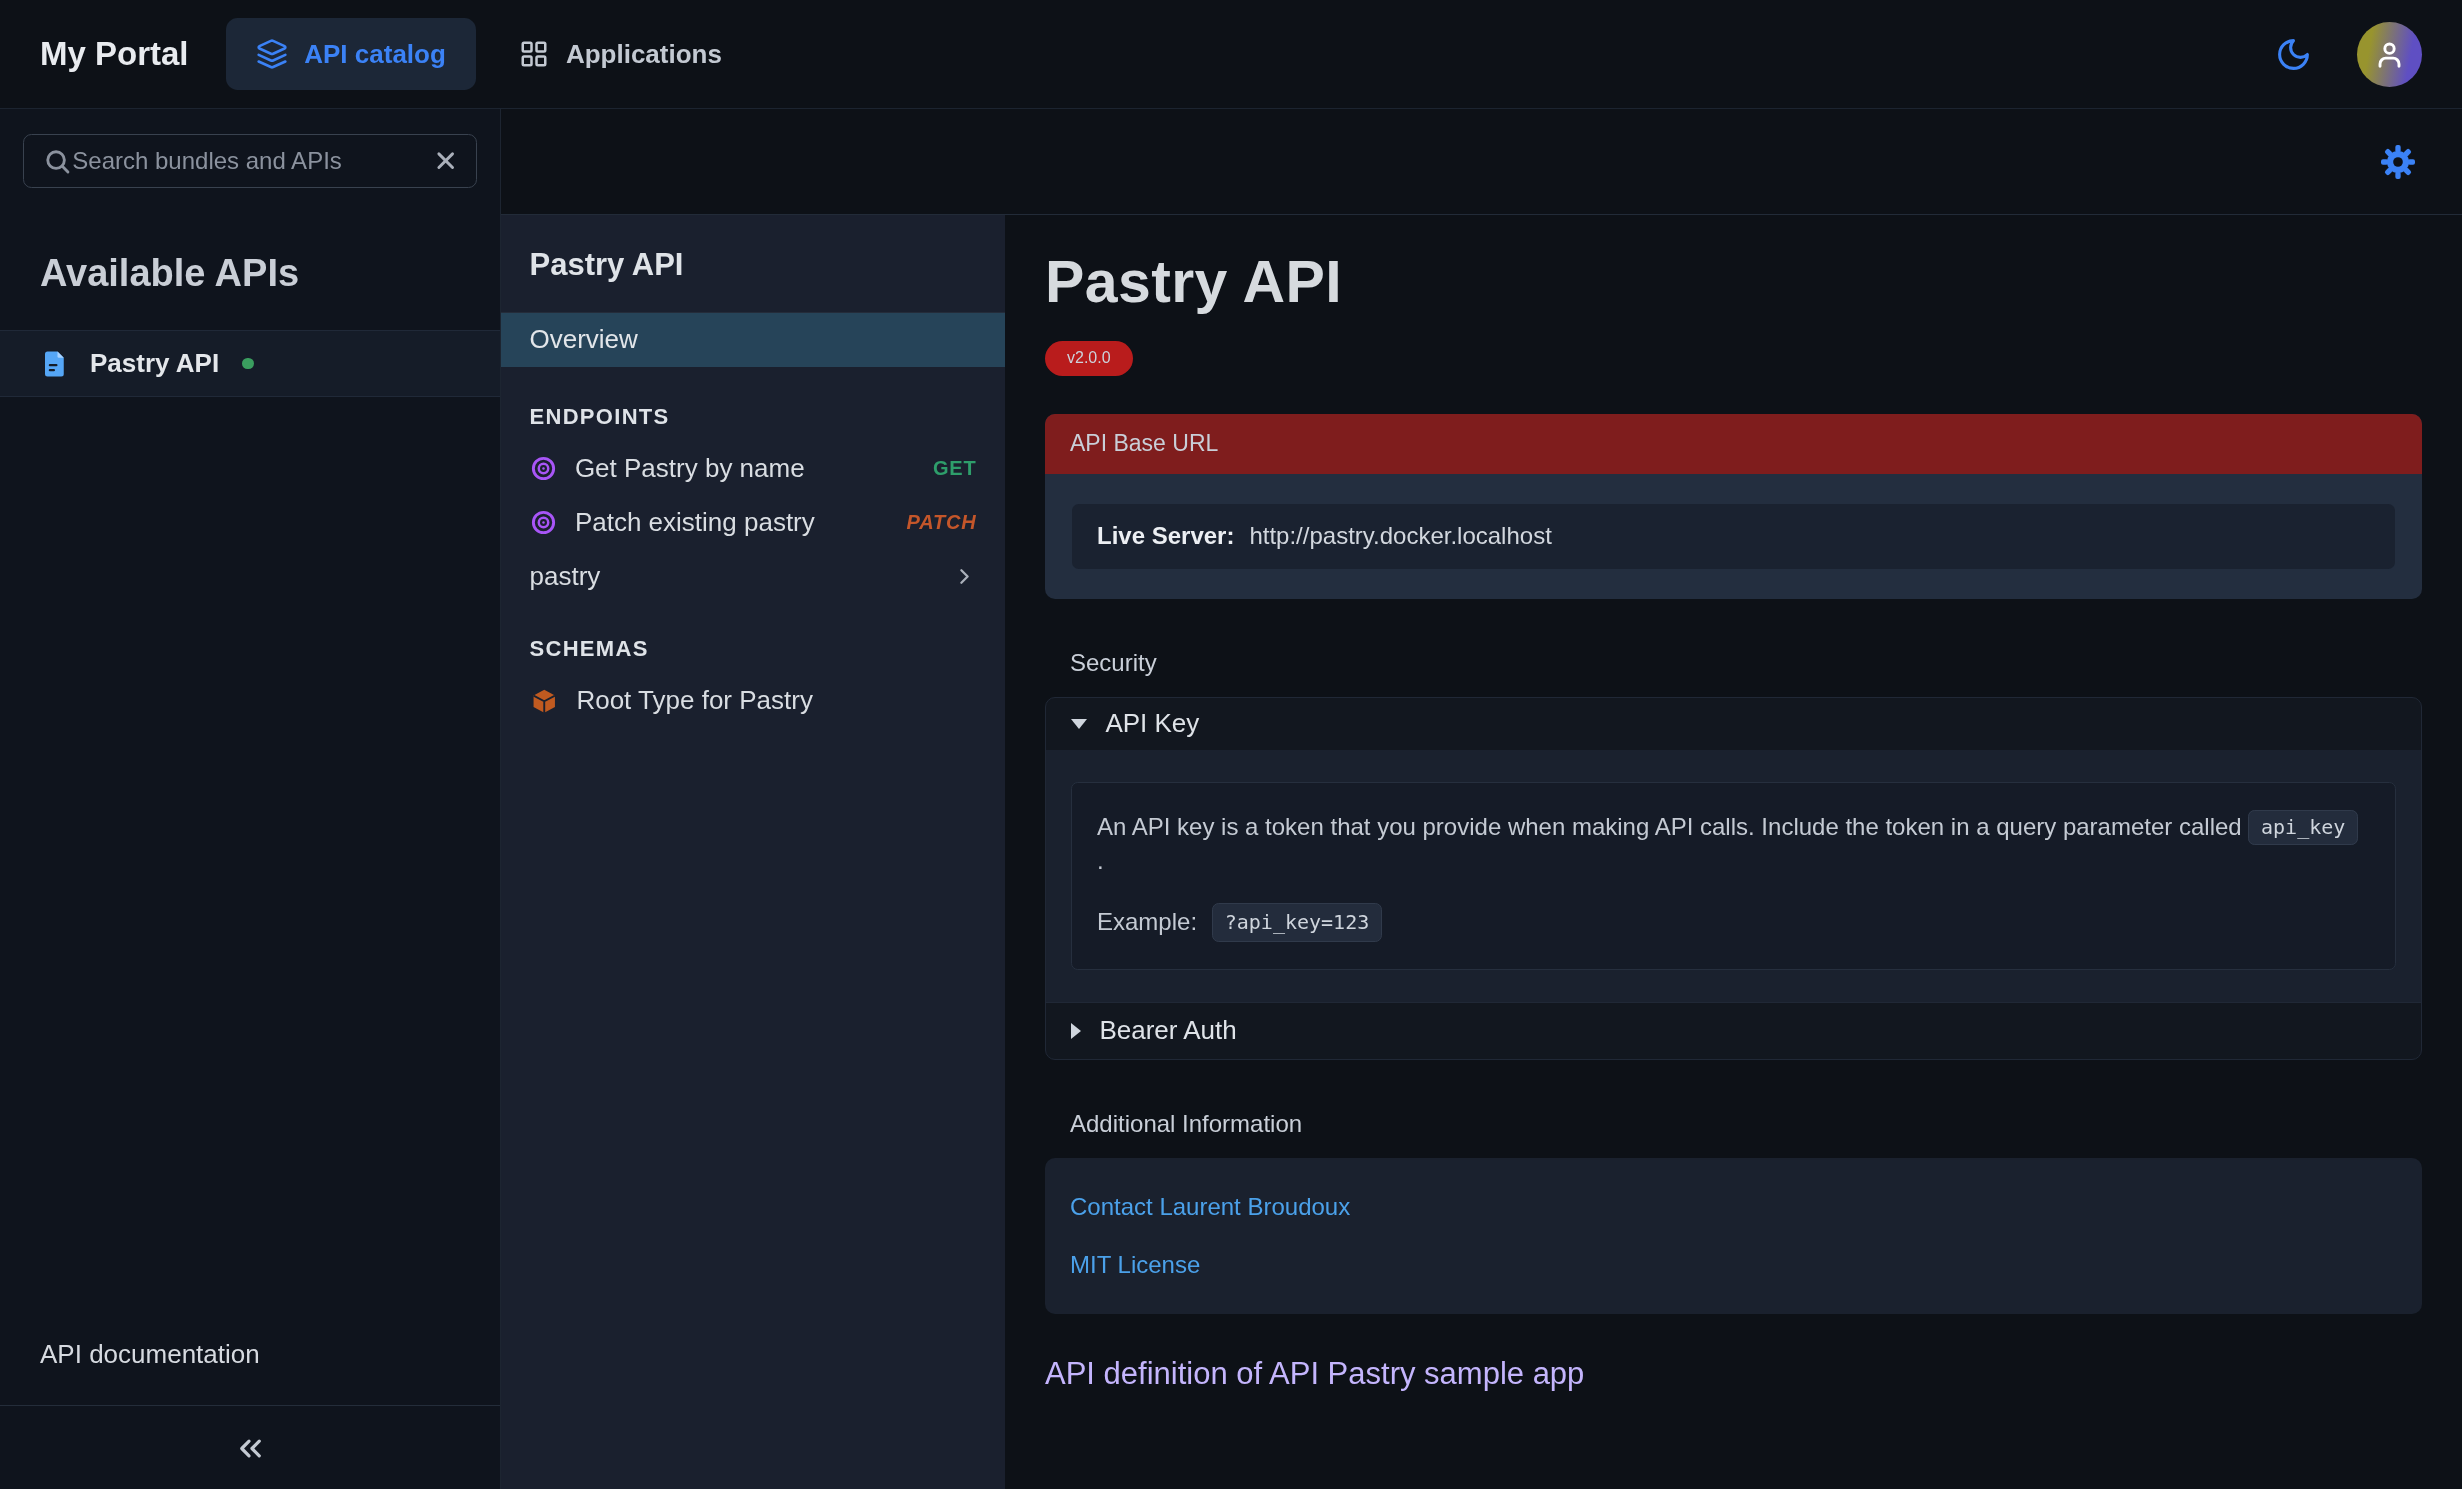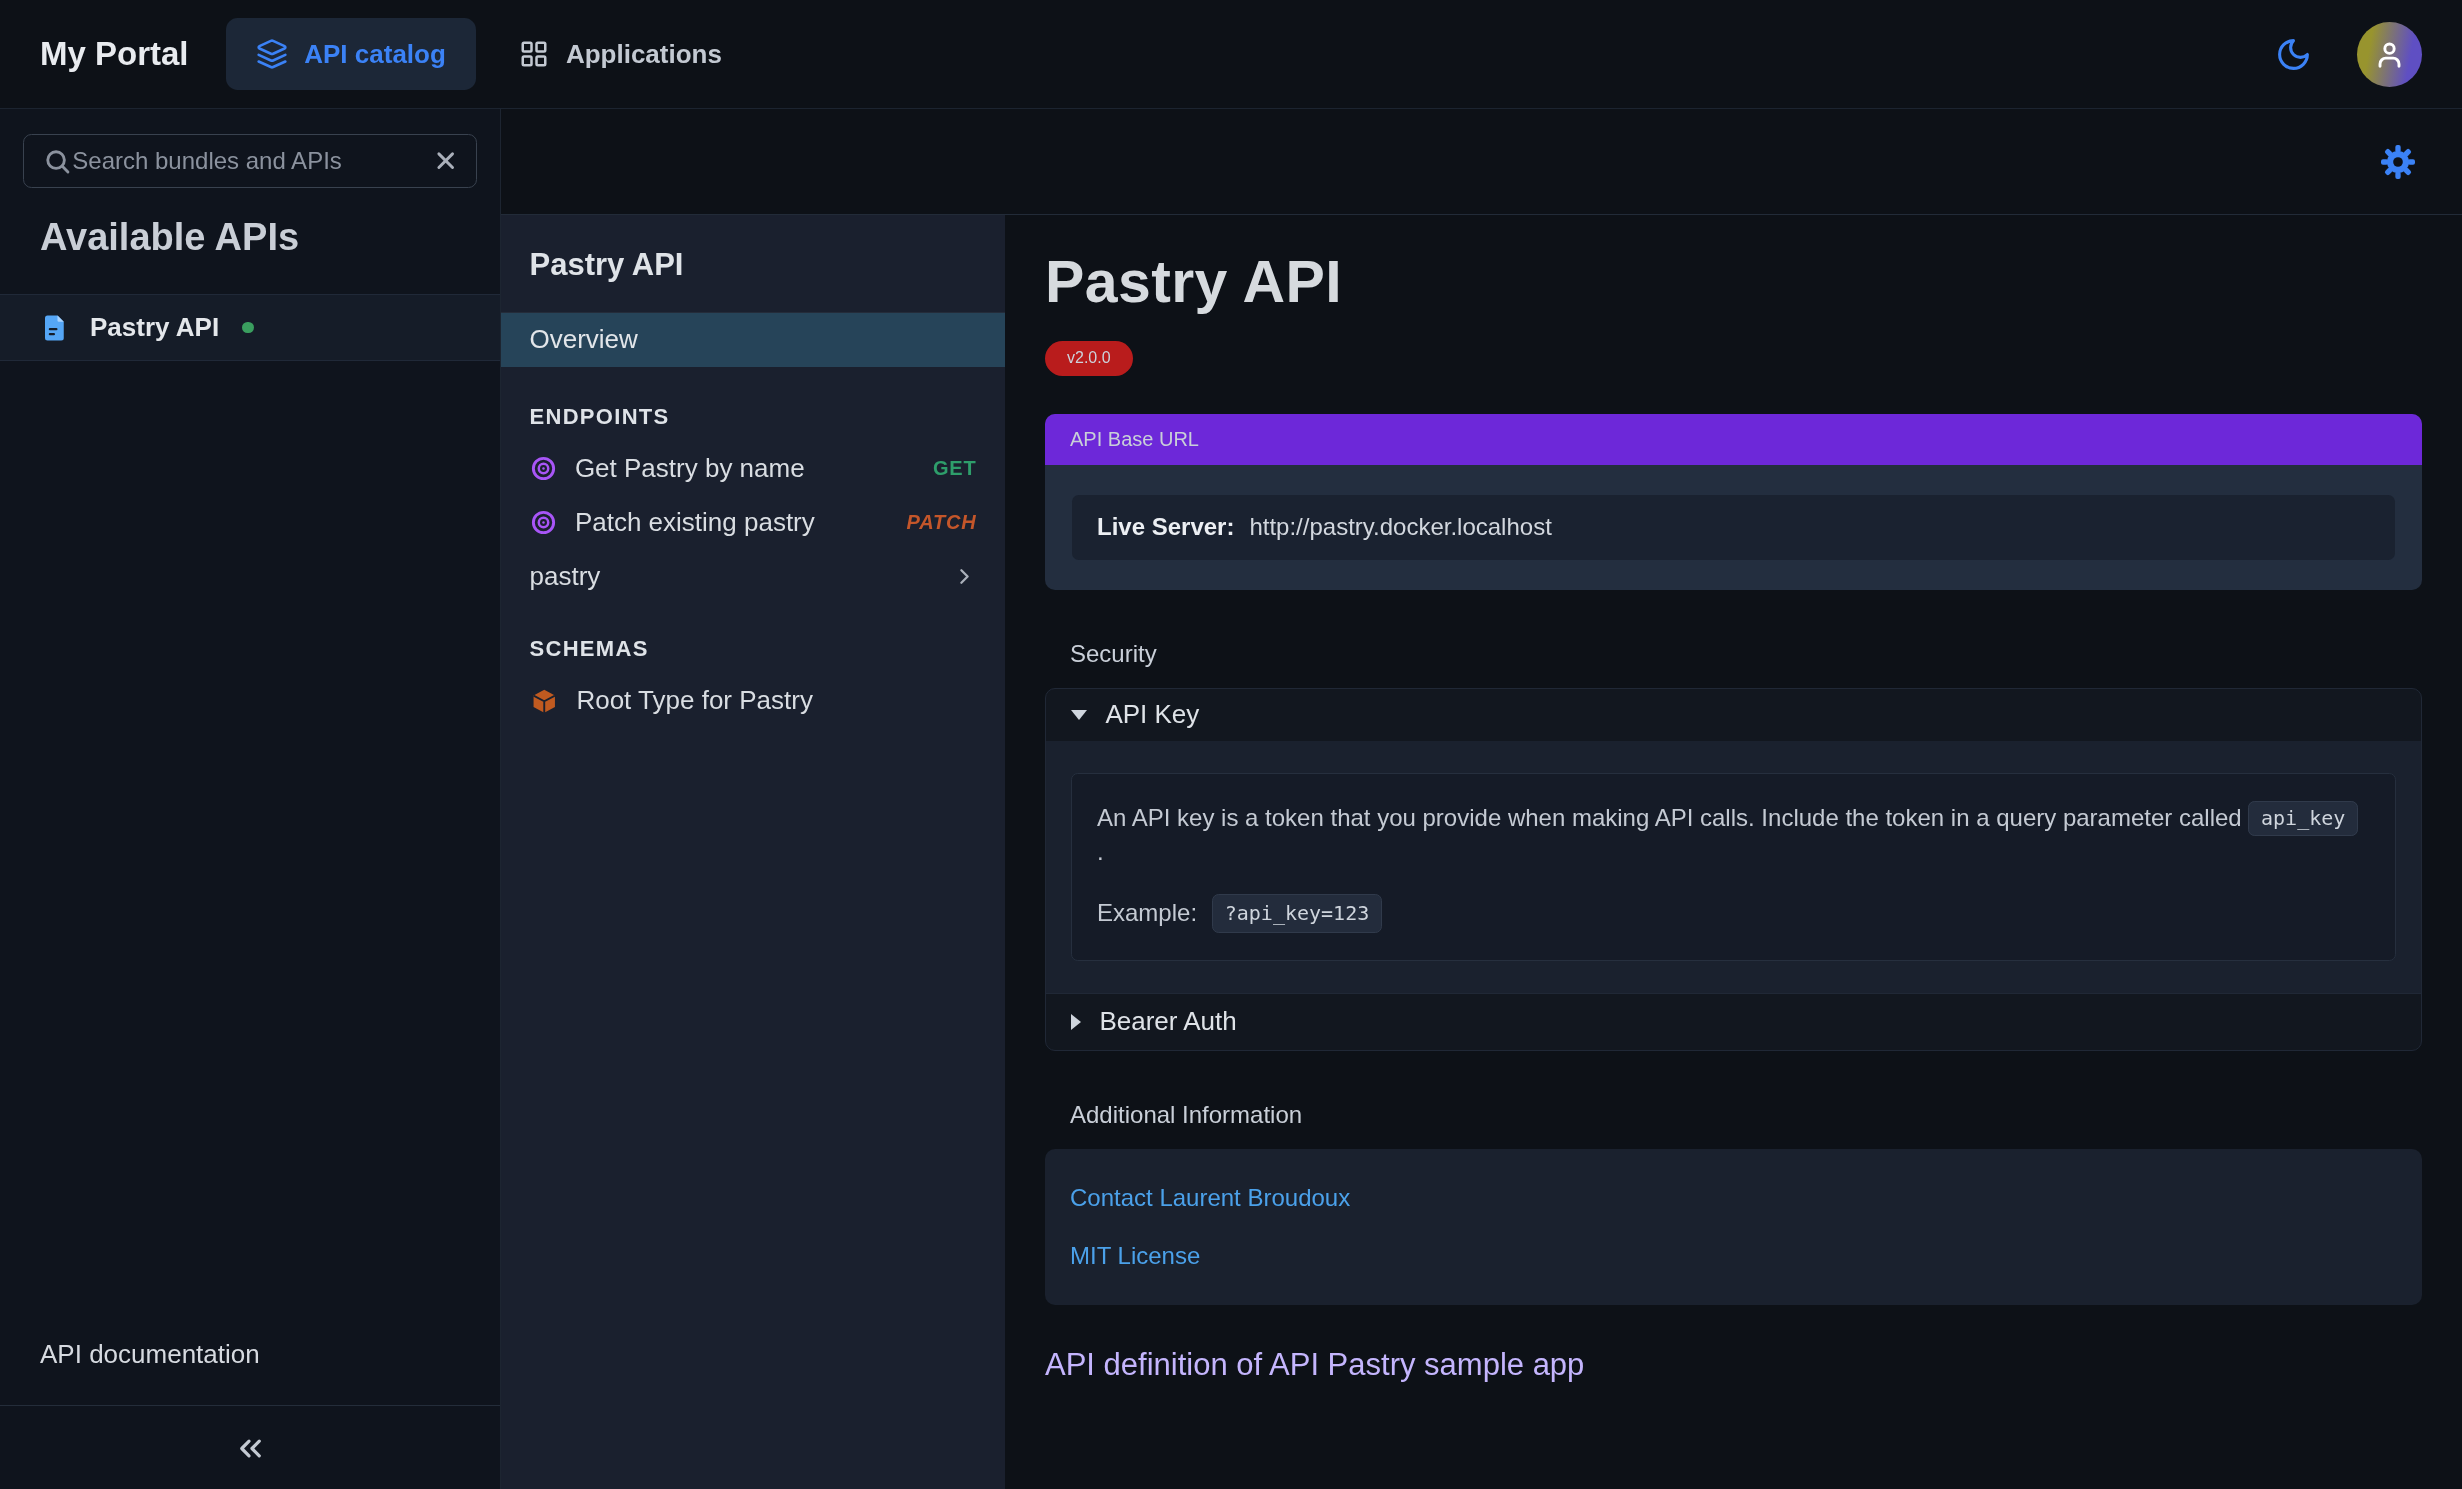--- a/index.html
+++ b/index.html
@@ -30,21 +30,21 @@
 
   
   .sidebar { width:501px; flex:0 0 501px; background:#0f141d;
     border-right:1.7px solid #1d2531; display:flex; flex-direction:column; }
   .search-wrap { padding:25px 23.4px 0; }
   .search-box { height:54px; border:1.7px solid #39424f; border-radius:8.4px;
     display:flex; align-items:center; padding:0 18.4px; gap:1px; background:#0f141d; }
   .search-input { flex:1; background:transparent; border:none; outline:none;
     color:#dfe3e8; font-size:24px; font-family:inherit; min-width:0; }
   .search-input::placeholder { color:#8b929e; }
-  .sidebar-heading { font-size:38px; font-weight:700; color:#c9ced6; margin:28px 0 35px 40px; }
+  .sidebar-heading { font-size:38px; font-weight:700; color:#c9ced6; margin:64px 0 35px 40px; }
   .api-item { height:67px; background:#151c28; border-top:1.7px solid #202938;
     border-bottom:1.7px solid #202938; display:flex; align-items:center; gap:20px;
     padding:0 40px; cursor:pointer; }
   .api-item-label { font-size:26px; font-weight:600; color:#e4e7eb; }
   .dot { width:11.7px; height:11.7px; border-radius:50%; background:var(--online-dot,#3a9e5f); margin-left:3.3px; }
   .sidebar-spacer { flex:1; }
   .sidebar-footer-link { font-size:26px; color:#d6dae0; padding:0 40px 35px; cursor:pointer; }
   .collapse-bar { border-top:1.7px solid #242d3a; height:85px; display:flex;
     align-items:center; justify-content:center; cursor:pointer; }
 
@@ -71,22 +71,22 @@
   .method.patch { color:var(--method-patch,#c4562a);font-style:italic; }
   .schemas-gap { margin-top:33px; }
 
   
   .main { flex:1; min-width:0; padding:33px 40px 0; background:#0d1117; overflow:hidden; }
   .main-title { font-size:59px; font-weight:700; color:#d6dade; letter-spacing:0.4px; }
   .version-badge { display:inline-block; margin-top:25px; padding:8.4px 22px;
     border-radius:836px; background:#b91c1c; font-size:16px; color:#ccd3dc; }
 
   .baseurl-card { margin-top:38px; border-radius:10px; overflow:hidden; background:#232e3f; }
-  .baseurl-header { background:#6d28d9; height:51px; display:flex; align-items:center;
-    padding:0 25px; font-size:20px; color:#c9cfd8; }
+  .baseurl-header { background:#7f1d1d; height:60px; display:flex; align-items:center;
+    padding:0 25px; font-size:23px; color:#c9cfd8; }
   .baseurl-body { padding:30px 27px; }
   .server-box { background:#1a2230; border-radius:6.7px; padding:18.4px 25px;
     display:flex; gap:15px; font-size:24px; align-items:baseline; }
   .server-label { font-weight:700; color:#eceff3; white-space:nowrap; }
   .server-url { color:#d2d7de; }
 
   .section-label { font-size:24px; color:#c9cfd8; margin:50px 0 0 25px; }
 
   .security-card { margin-top:20px; border:1.7px solid #202836; border-radius:10px;
     background:#12171f; overflow:hidden; }

